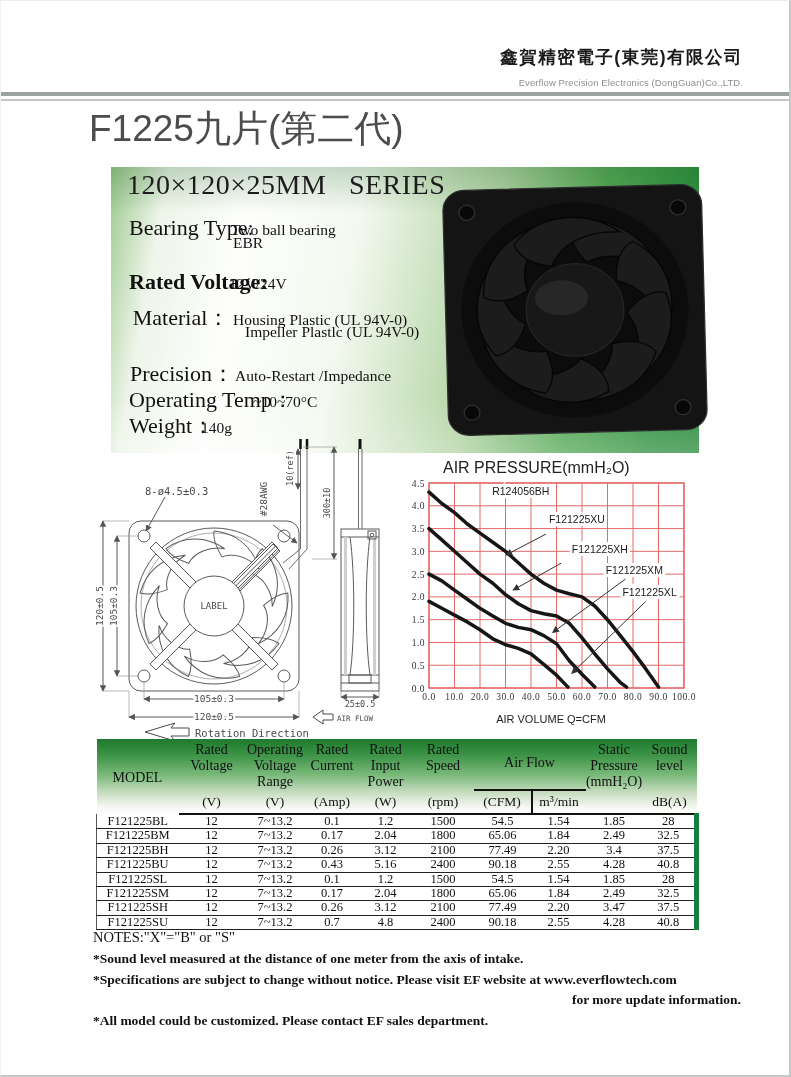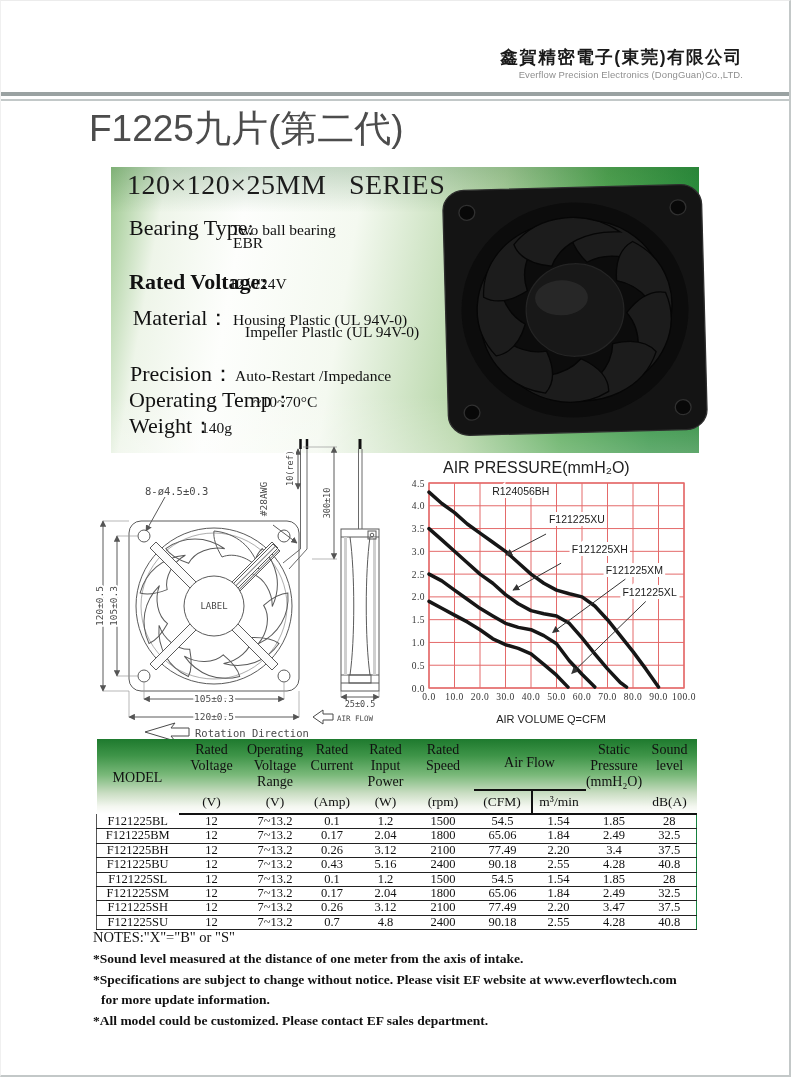--- a/index.html
+++ b/index.html
@@ -5,21 +5,21 @@
   html,body{margin:0;padding:0;background:#e8e8e8;}
   #page{position:relative;width:791px;height:1077px;background:#ffffff;margin:0 auto;
         box-sizing:border-box;border-right:2px solid #c3c8c8;border-bottom:2px solid #c3c8c8;
         border-top:1px solid #ececec;border-left:1px solid #f0f0f0;
         overflow:hidden;font-family:"Liberation Serif",serif;color:#111;}
   .abs{position:absolute;}
 
   
   .company{top:44px;left:440px;width:302px;text-align:right;font-family:"Liberation Sans",sans-serif;}
   .company-cn{font-size:17.5px;font-weight:bold;letter-spacing:1.5px;color:#1a1a1a;}
-  .company-en{font-size:9.5px;color:#8f8f8f;margin-top:0;letter-spacing:0.1px;}
+  .company-en{font-size:9.5px;color:#8f8f8f;margin-top:8px;letter-spacing:0.1px;}
   .rule1{top:91px;left:0;width:791px;height:4px;background:#9aa2a2;}
   .rule2{top:98px;left:0;width:791px;height:2px;background:#c2c8c8;}
   .page-title{top:103px;left:88px;font-size:37px;font-weight:normal;color:#4c4c4c;
               font-family:"Liberation Sans",sans-serif;}
 
   
   .panel{top:166px;left:110px;width:588px;height:286px;
          background:linear-gradient(100deg,#9cc88e 0%,#eef5e9 9%,#fdfefc 22%,#f4f9f0 40%,
                     #b3d4a4 62%,#57a957 78%,#2f9140 92%,#2a8a3b 100%);text-align:center;}
   .panel-shade{position:absolute;inset:0;background:linear-gradient(180deg,rgba(20,90,30,.22),rgba(20,90,30,0) 16%,rgba(255,255,255,0) 80%,rgba(255,255,255,.25) 100%);}
@@ -48,28 +48,28 @@
   .spec-table{position:absolute;left:95px;top:738px;width:600px;border-collapse:collapse;table-layout:fixed;
               font-family:"Liberation Serif",serif;}
   .spec-table thead{background:linear-gradient(180deg,#1e7a2e 0%,#3e9448 22%,#7ab97a 48%,#c9ddc2 72%,#f4f7f0 90%,#ffffff 100%);}
   .spec-table th{font-weight:normal;font-size:14px;line-height:16px;white-space:pre-line;vertical-align:top;padding:3px 0 0 0;color:#101010;}
   .spec-table th.mid{vertical-align:middle;padding:16px 0 14px 0;}
   .spec-table th.airflow{vertical-align:middle;padding:0 6px 2px 6px;border-bottom:2px solid #111;}
   .spec-table .h2 td{font-size:13.5px;height:22px;text-align:center;vertical-align:middle;border-bottom:2px solid #111;padding:0;}
   .spec-table .h2 td.m3{border-left:2px solid #111;}
   .spec-table tbody td{font-size:12.5px;line-height:13.4px;height:13.4px;text-align:center;padding:0;border-bottom:1.4px solid #222;}
   .spec-table tbody td:first-child{border-left:1px solid #555;}
-  .spec-table tbody td:last-child{border-right:1px solid #15803d;}
+  .spec-table tbody td:last-child{border-right:5px solid #15803d;}
   .spec-table th{text-align:center;}
 
   
   .notes{top:928px;left:92px;width:648px;}
   .notes-heading{font-size:14.5px;margin-bottom:3px;}
   .note-line{font-size:13.5px;font-weight:bold;line-height:20.5px;}
-  .note-line.indent{padding-left:8px;}
+  .note-line.indent{padding-left:8px;text-align:right;}
 </style>
 </head>
 <body>
 
 <div id="page">
 
   <div class="abs company">
     <div class="company-cn">鑫賀精密電子(東莞)有限公司</div>
     <div class="company-en">Everflow Precision Electronics (DongGuan)Co.,LTD.</div>
   </div>

